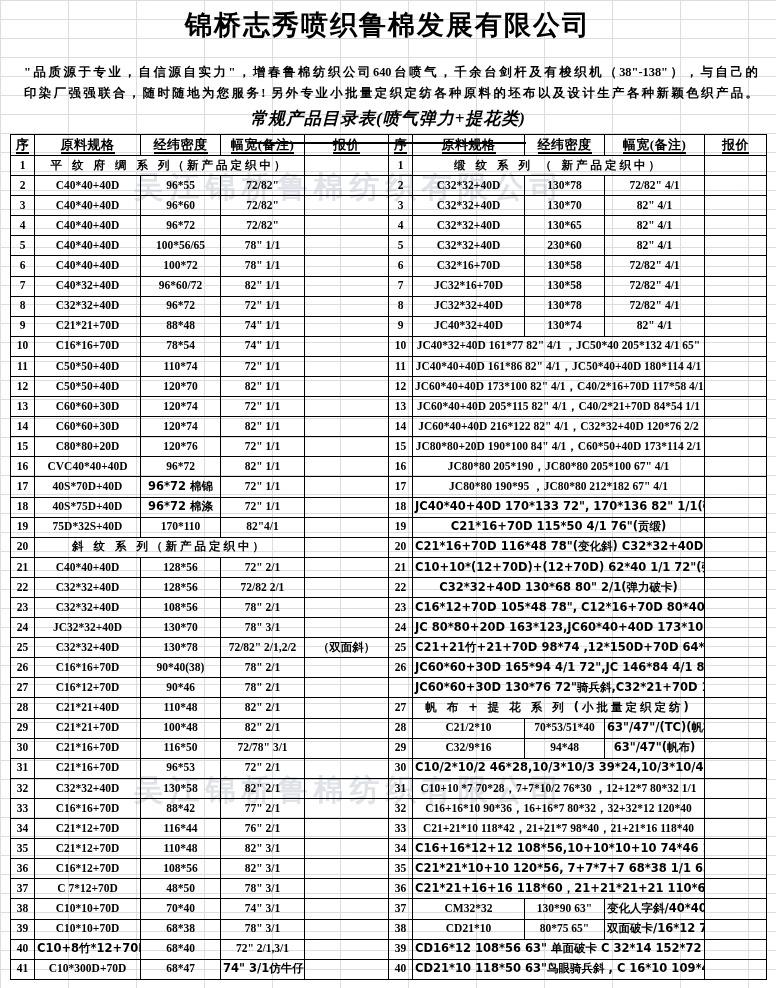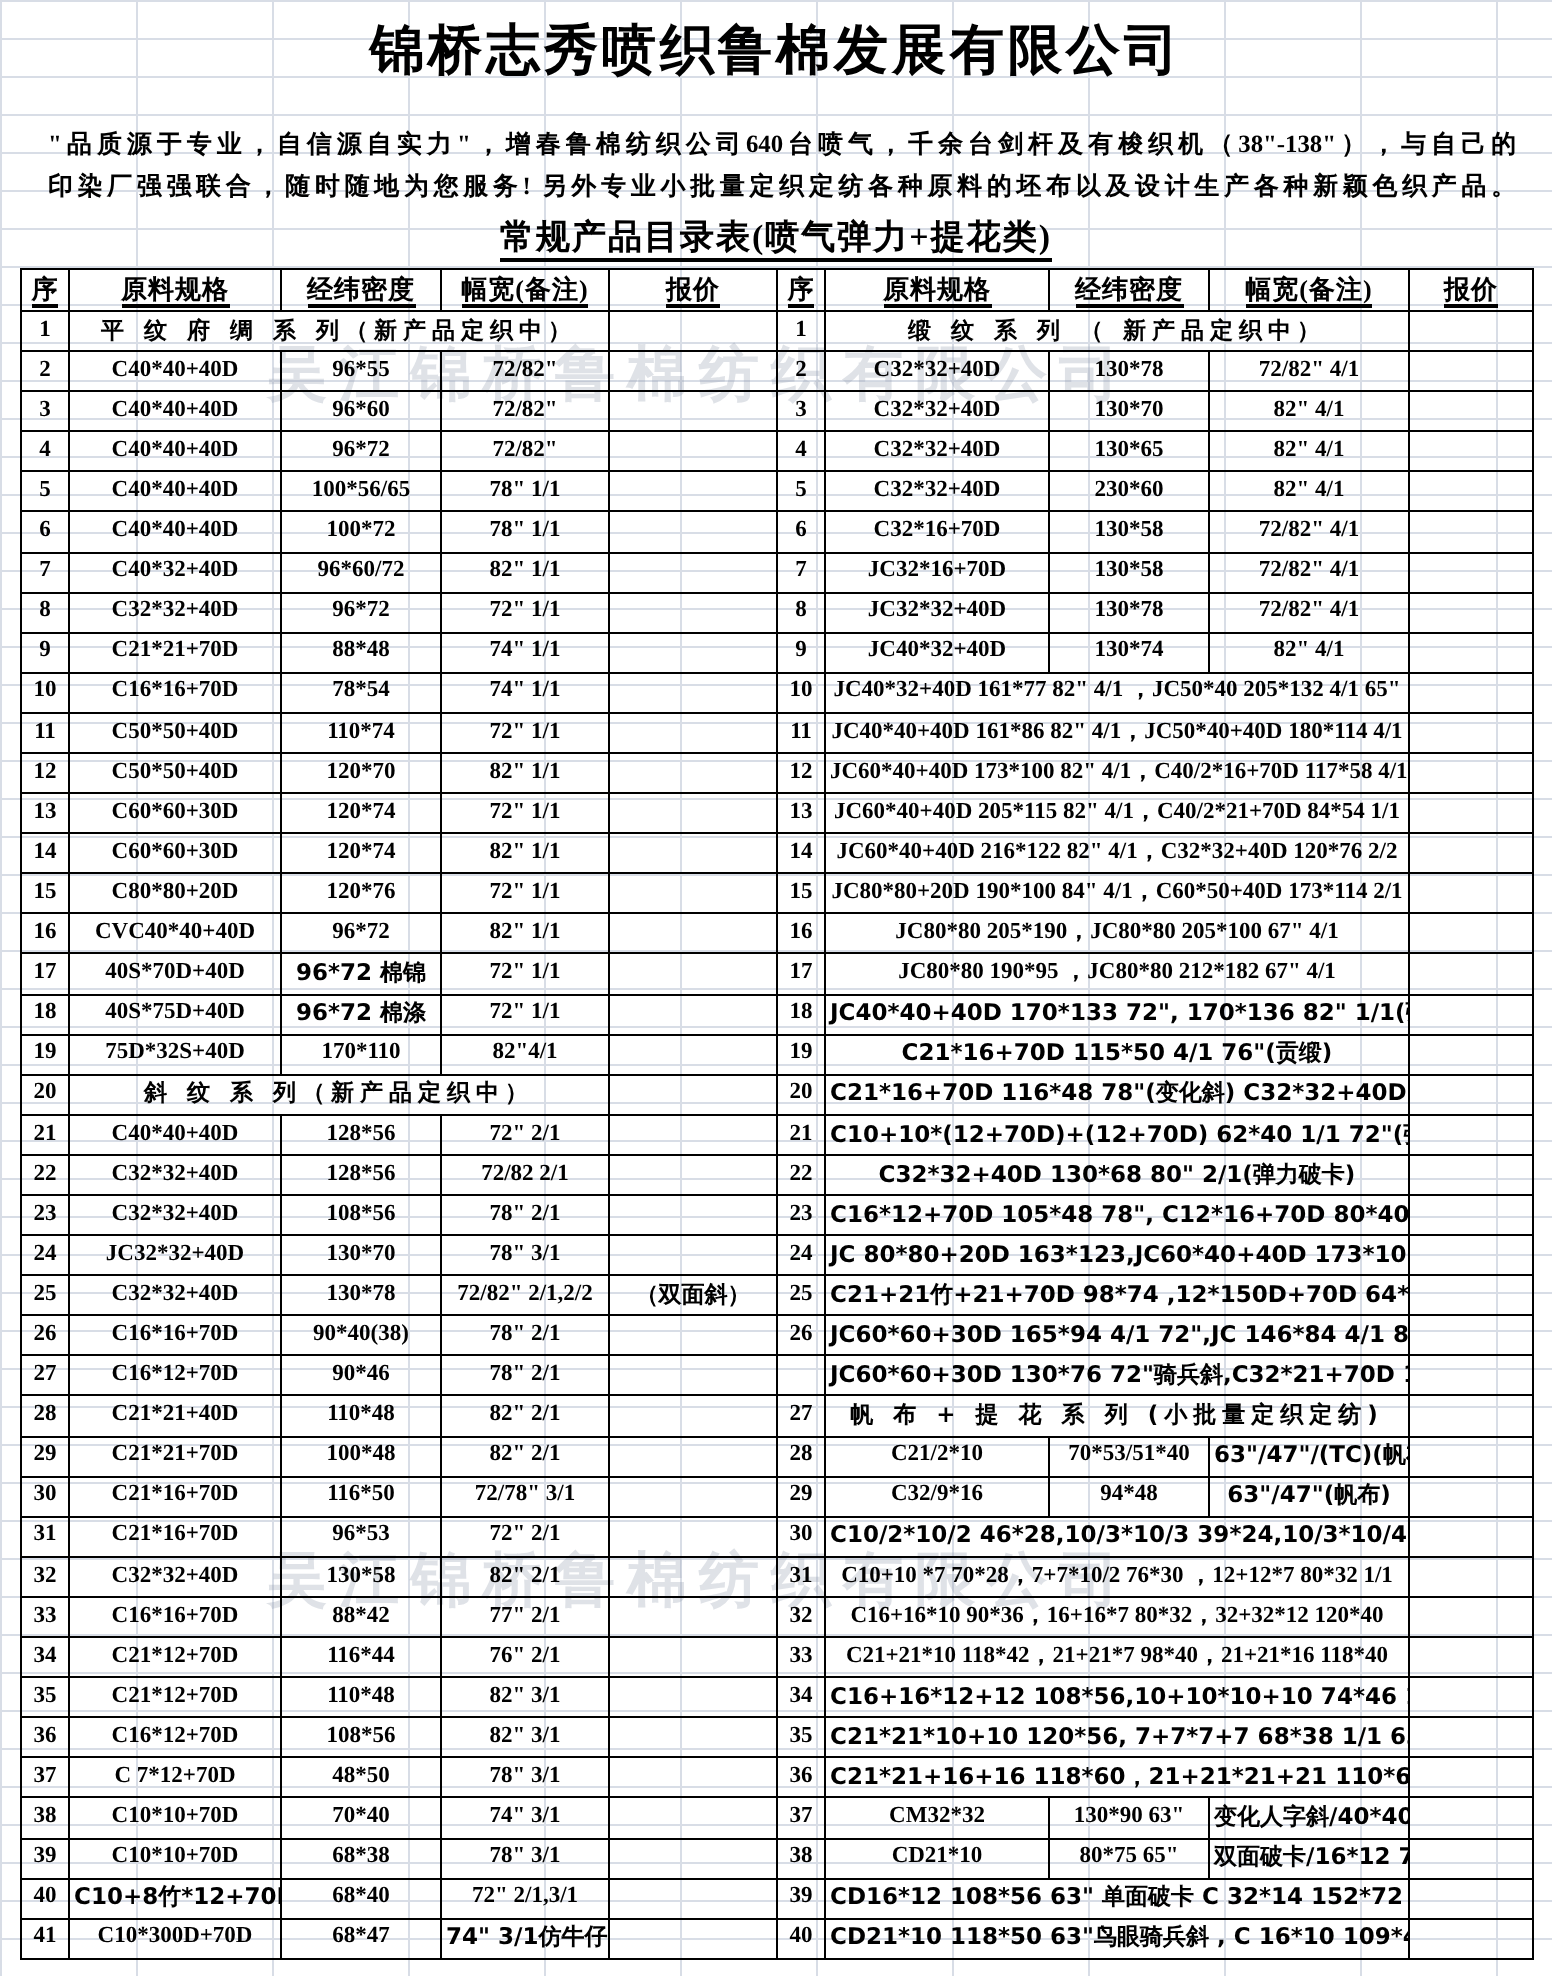--- a/index.html
+++ b/index.html
@@ -52,21 +52,21 @@
     padding:1px 4px 0 10px;
     color:#000;
   }
   .cat-title{
     text-align:center;
     font-size:17px;font-weight:bold;
     letter-spacing:1px;
     margin:4px 0 4px 0;
     color:#000;
   }
-  .cat-title span{border-bottom:2px solid #000;padding-bottom:1px;}
+  .cat-title span{border-bottom:2px solid #000;padding-bottom:14px;font-style:italic;}
 
   
   .tbl-holder{padding:0 10px;}
   table.cat{
     border-collapse:collapse;
     width:756px;
     table-layout:fixed;
     background:transparent;
   }
   table.cat td,table.cat th{

